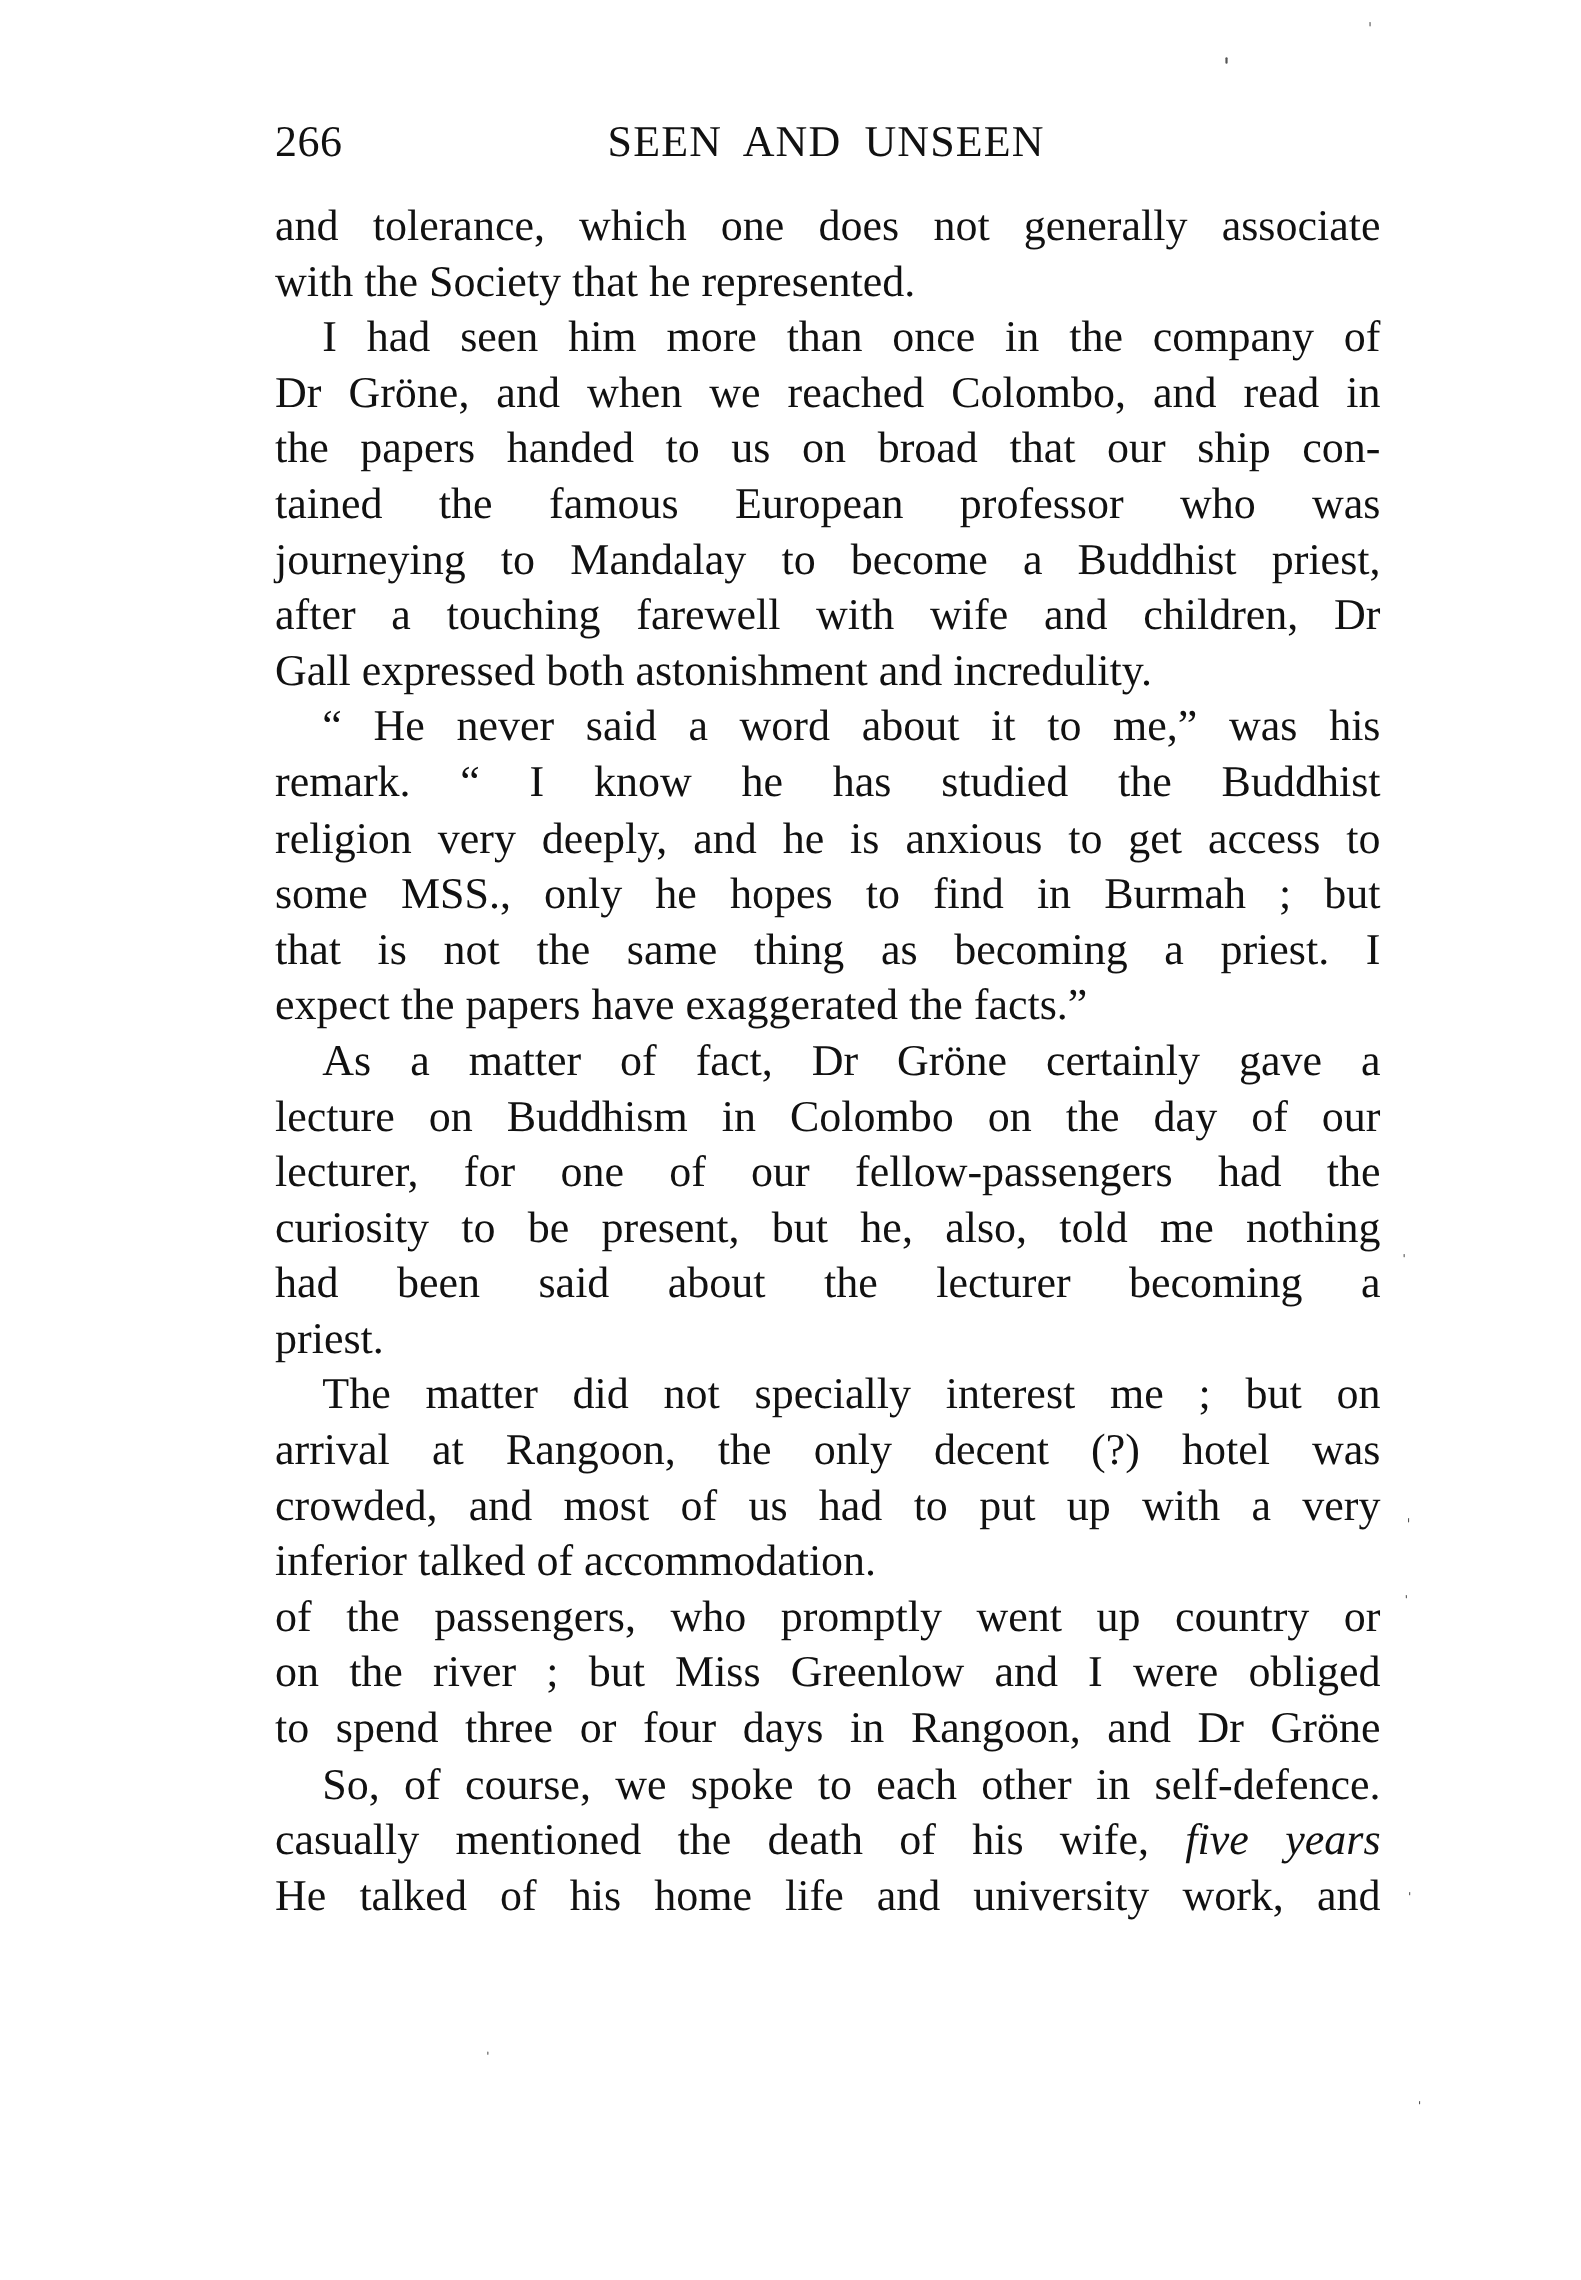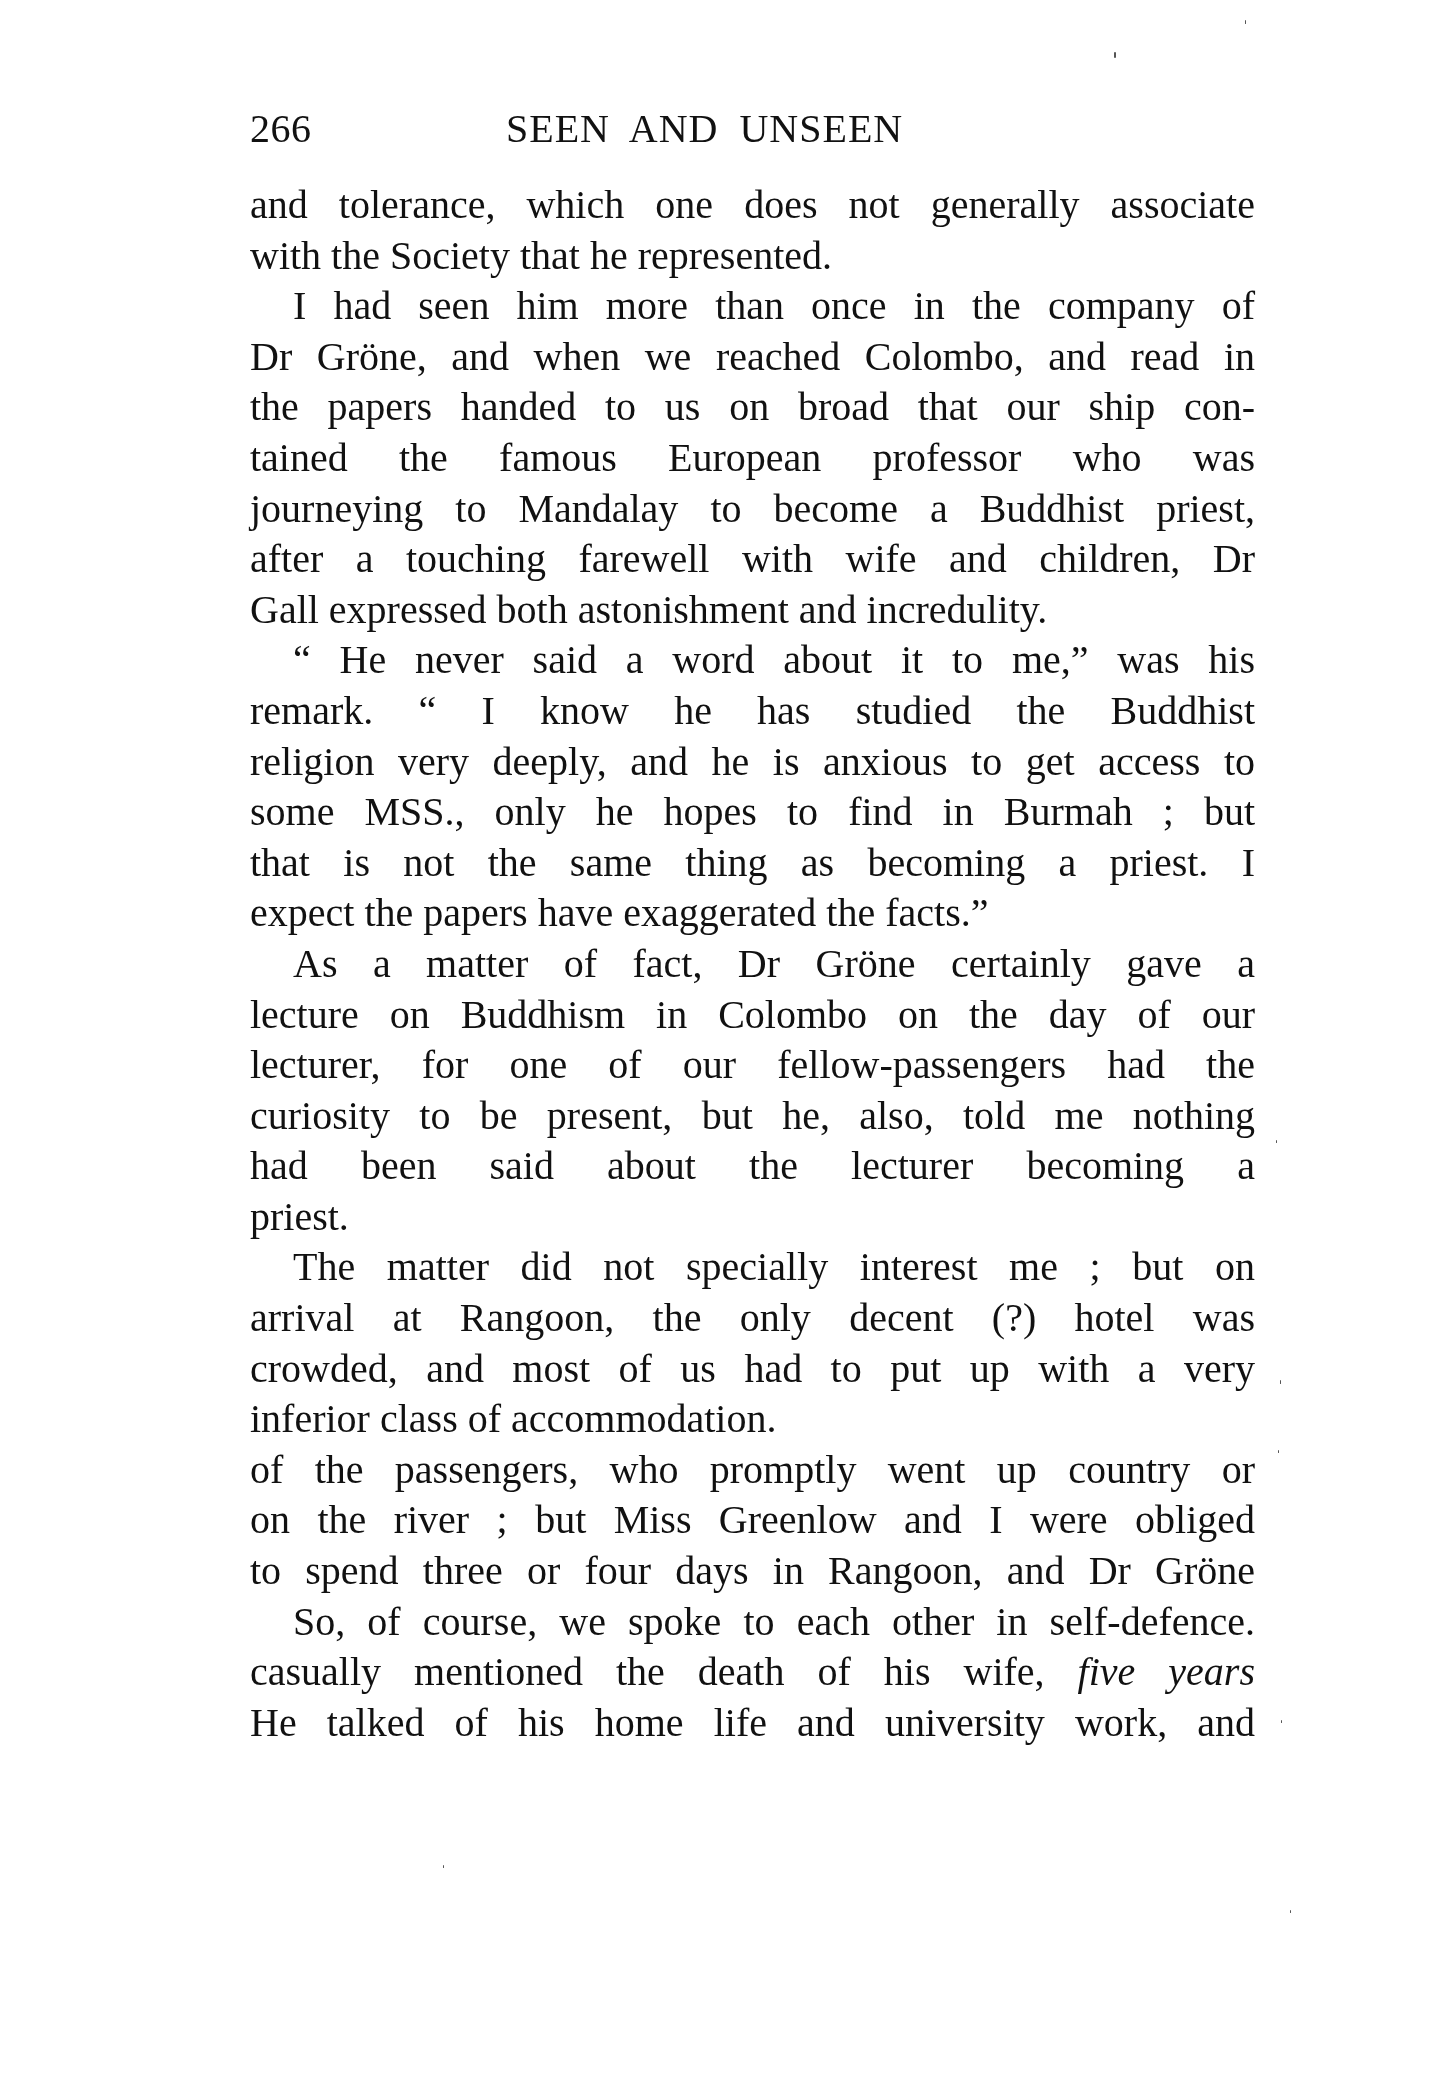--- a/index.html
+++ b/index.html
@@ -36,21 +36,21 @@
     position: absolute;
     left: 0;
     top: 0;
     font-size: 40px;
   }
   .running-title {
     position: absolute;
     left: 256px;
     top: 0;
     width: 490px;
-    text-align: left;
+    text-align: center;
     font-size: 40px;
     letter-spacing: 1px;
     word-spacing: 10px;
   }
   .body-text {
     position: absolute;
     left: 250px;
     top: 180px;
     width: 1005px;
   }
@@ -112,21 +112,21 @@
     <span class="line indent">As a matter of fact, Dr Gröne certainly gave a</span>
     <span class="line">lecture on Buddhism in Colombo on the day of our</span>
     <span class="line">lecturer, for one of our fellow-passengers had the</span>
     <span class="line">curiosity to be present, but he, also, told me nothing</span>
     <span class="line">had been said about the lecturer becoming a</span>
     <span class="line last">priest.</span>
 
     <span class="line indent">The matter did not specially interest me ; but on</span>
     <span class="line">arrival at Rangoon, the only decent (?) hotel was</span>
     <span class="line">crowded, and most of us had to put up with a very</span>
-    <span class="line last">inferior class of accommodation.</span>
+    <span class="line last">inferior talked of accommodation.</span>
 
     <span class="line">of the passengers, who promptly went up country or</span>
     <span class="line">on the river ; but Miss Greenlow and I were obliged</span>
     <span class="line">to spend three or four days in Rangoon, and Dr Gröne</span>
 
     <span class="line indent">So, of course, we spoke to each other in self-defence.</span>
     <span class="line"><span>casually mentioned the death of his wife, </span><span class="italic">five years</span></span>
     <span class="line">He talked of his home life and university work, and</span>
   </div>
 

